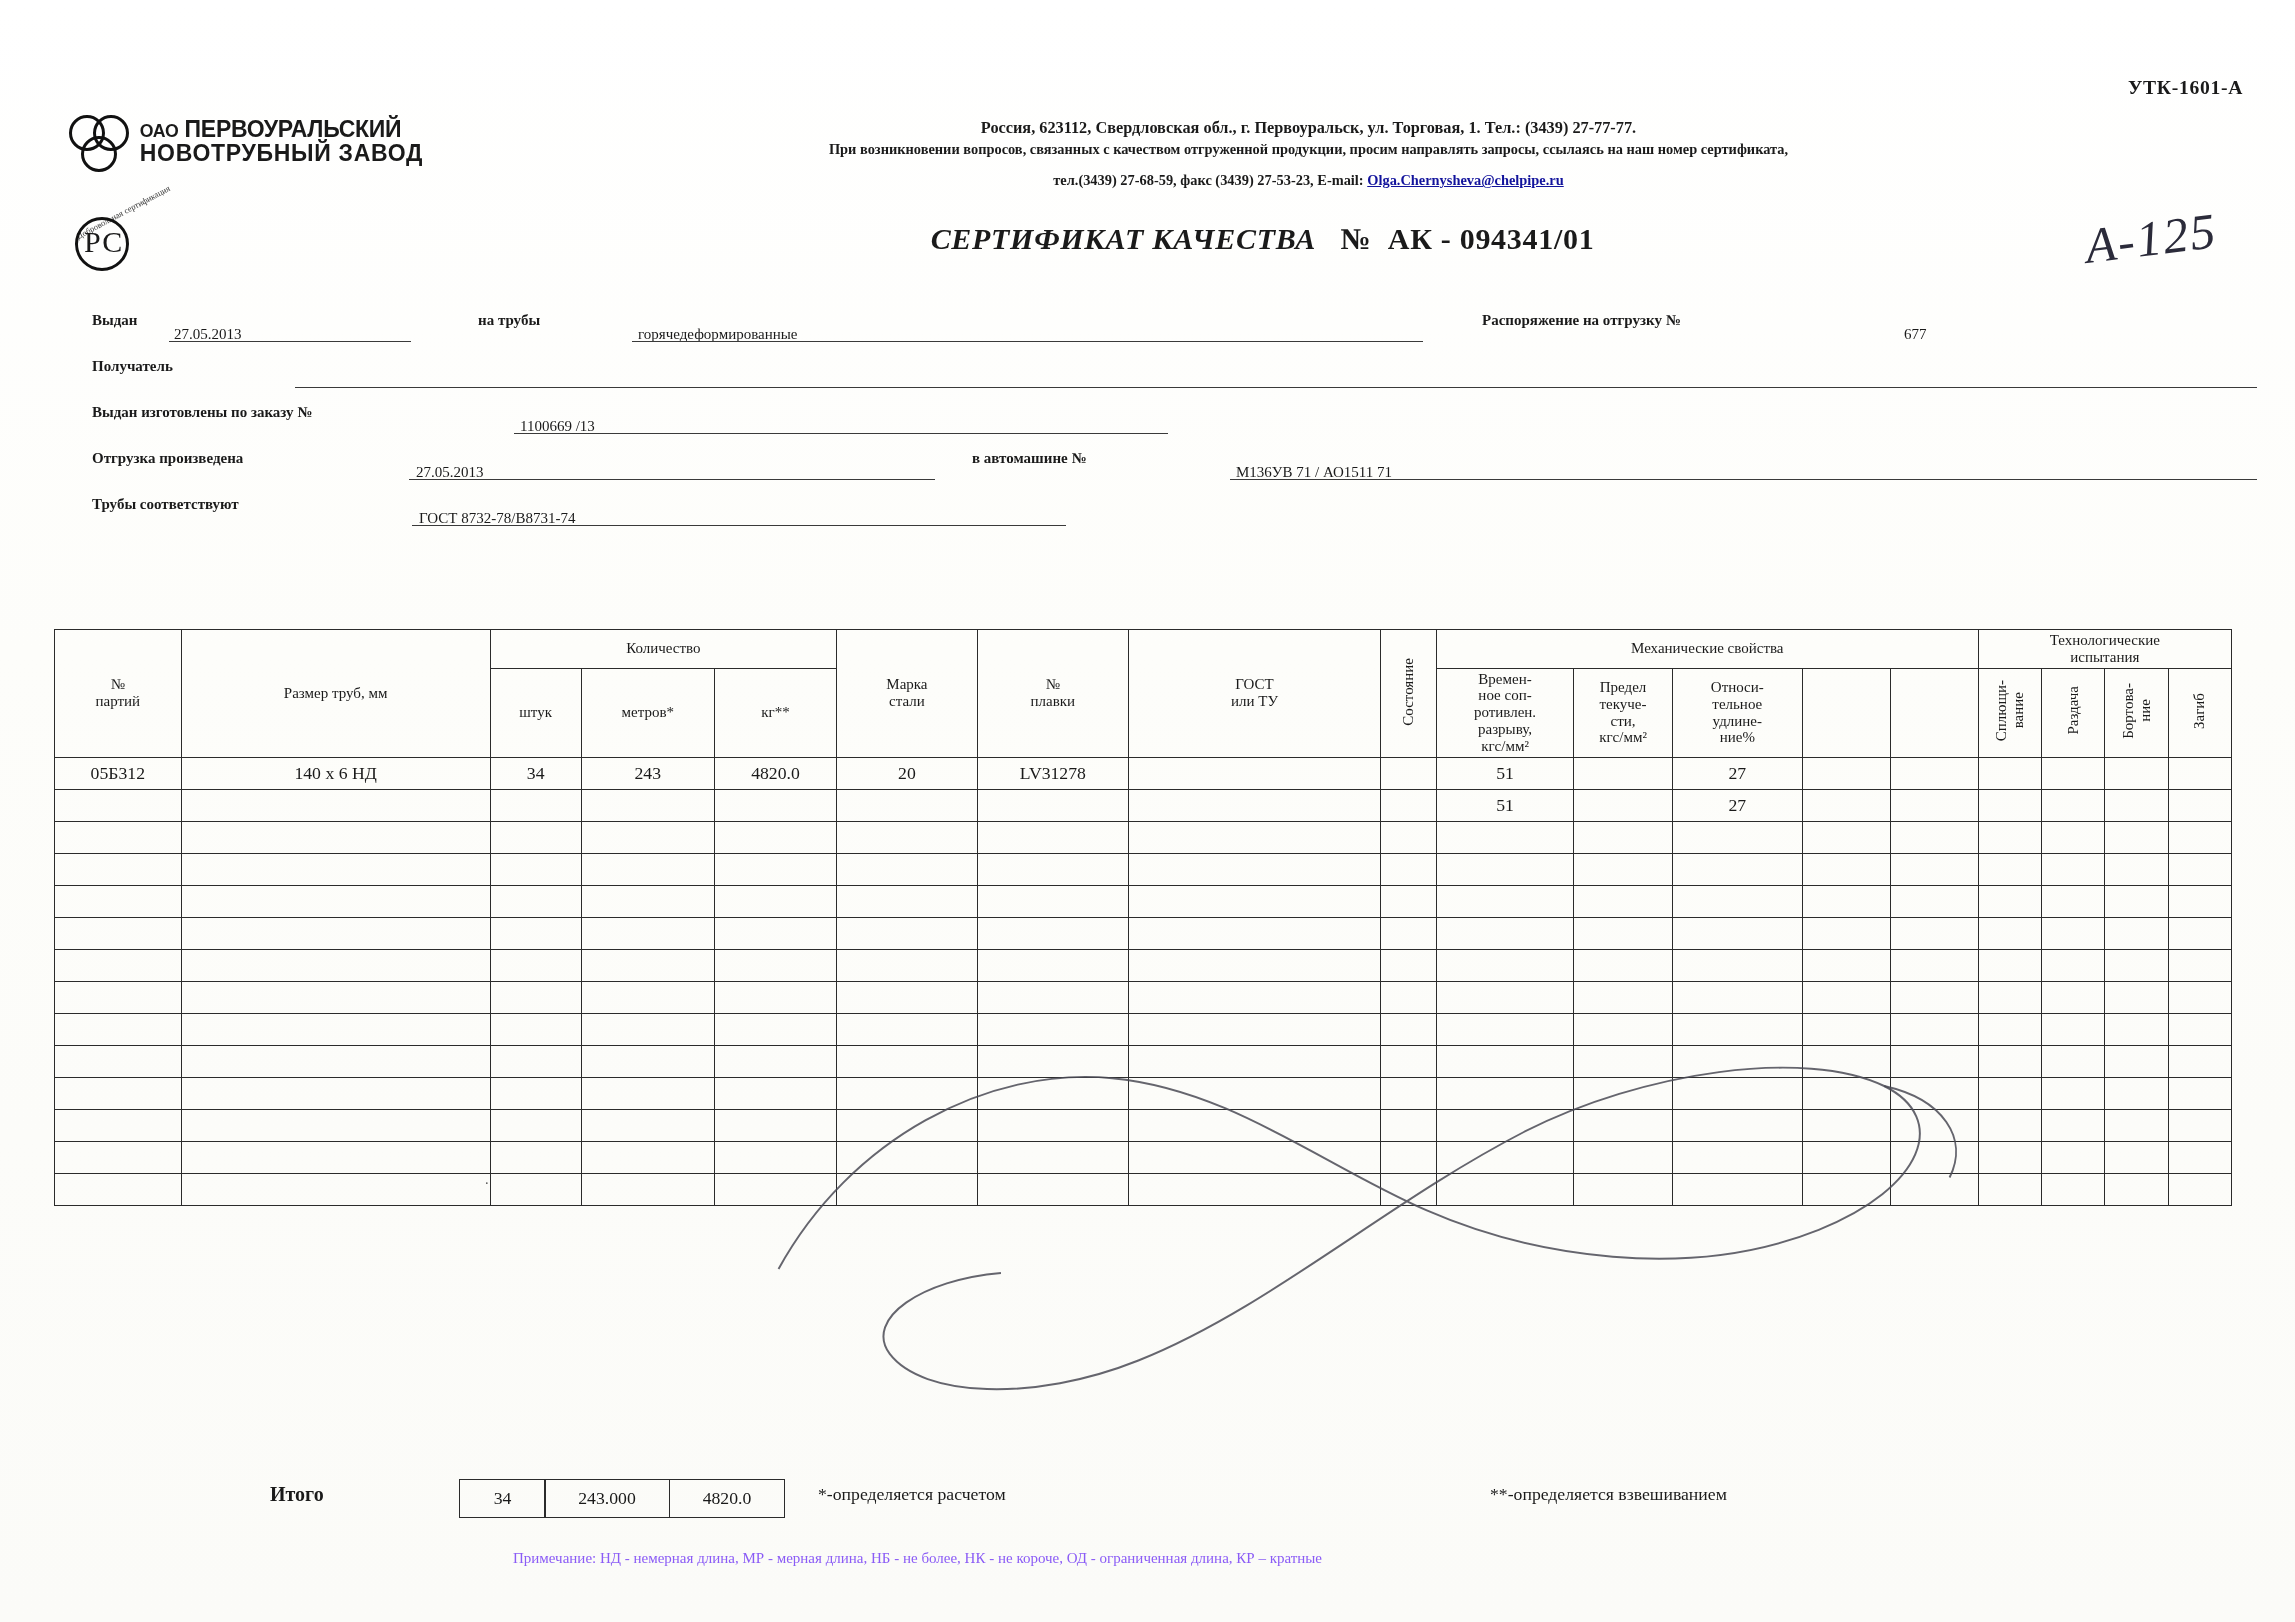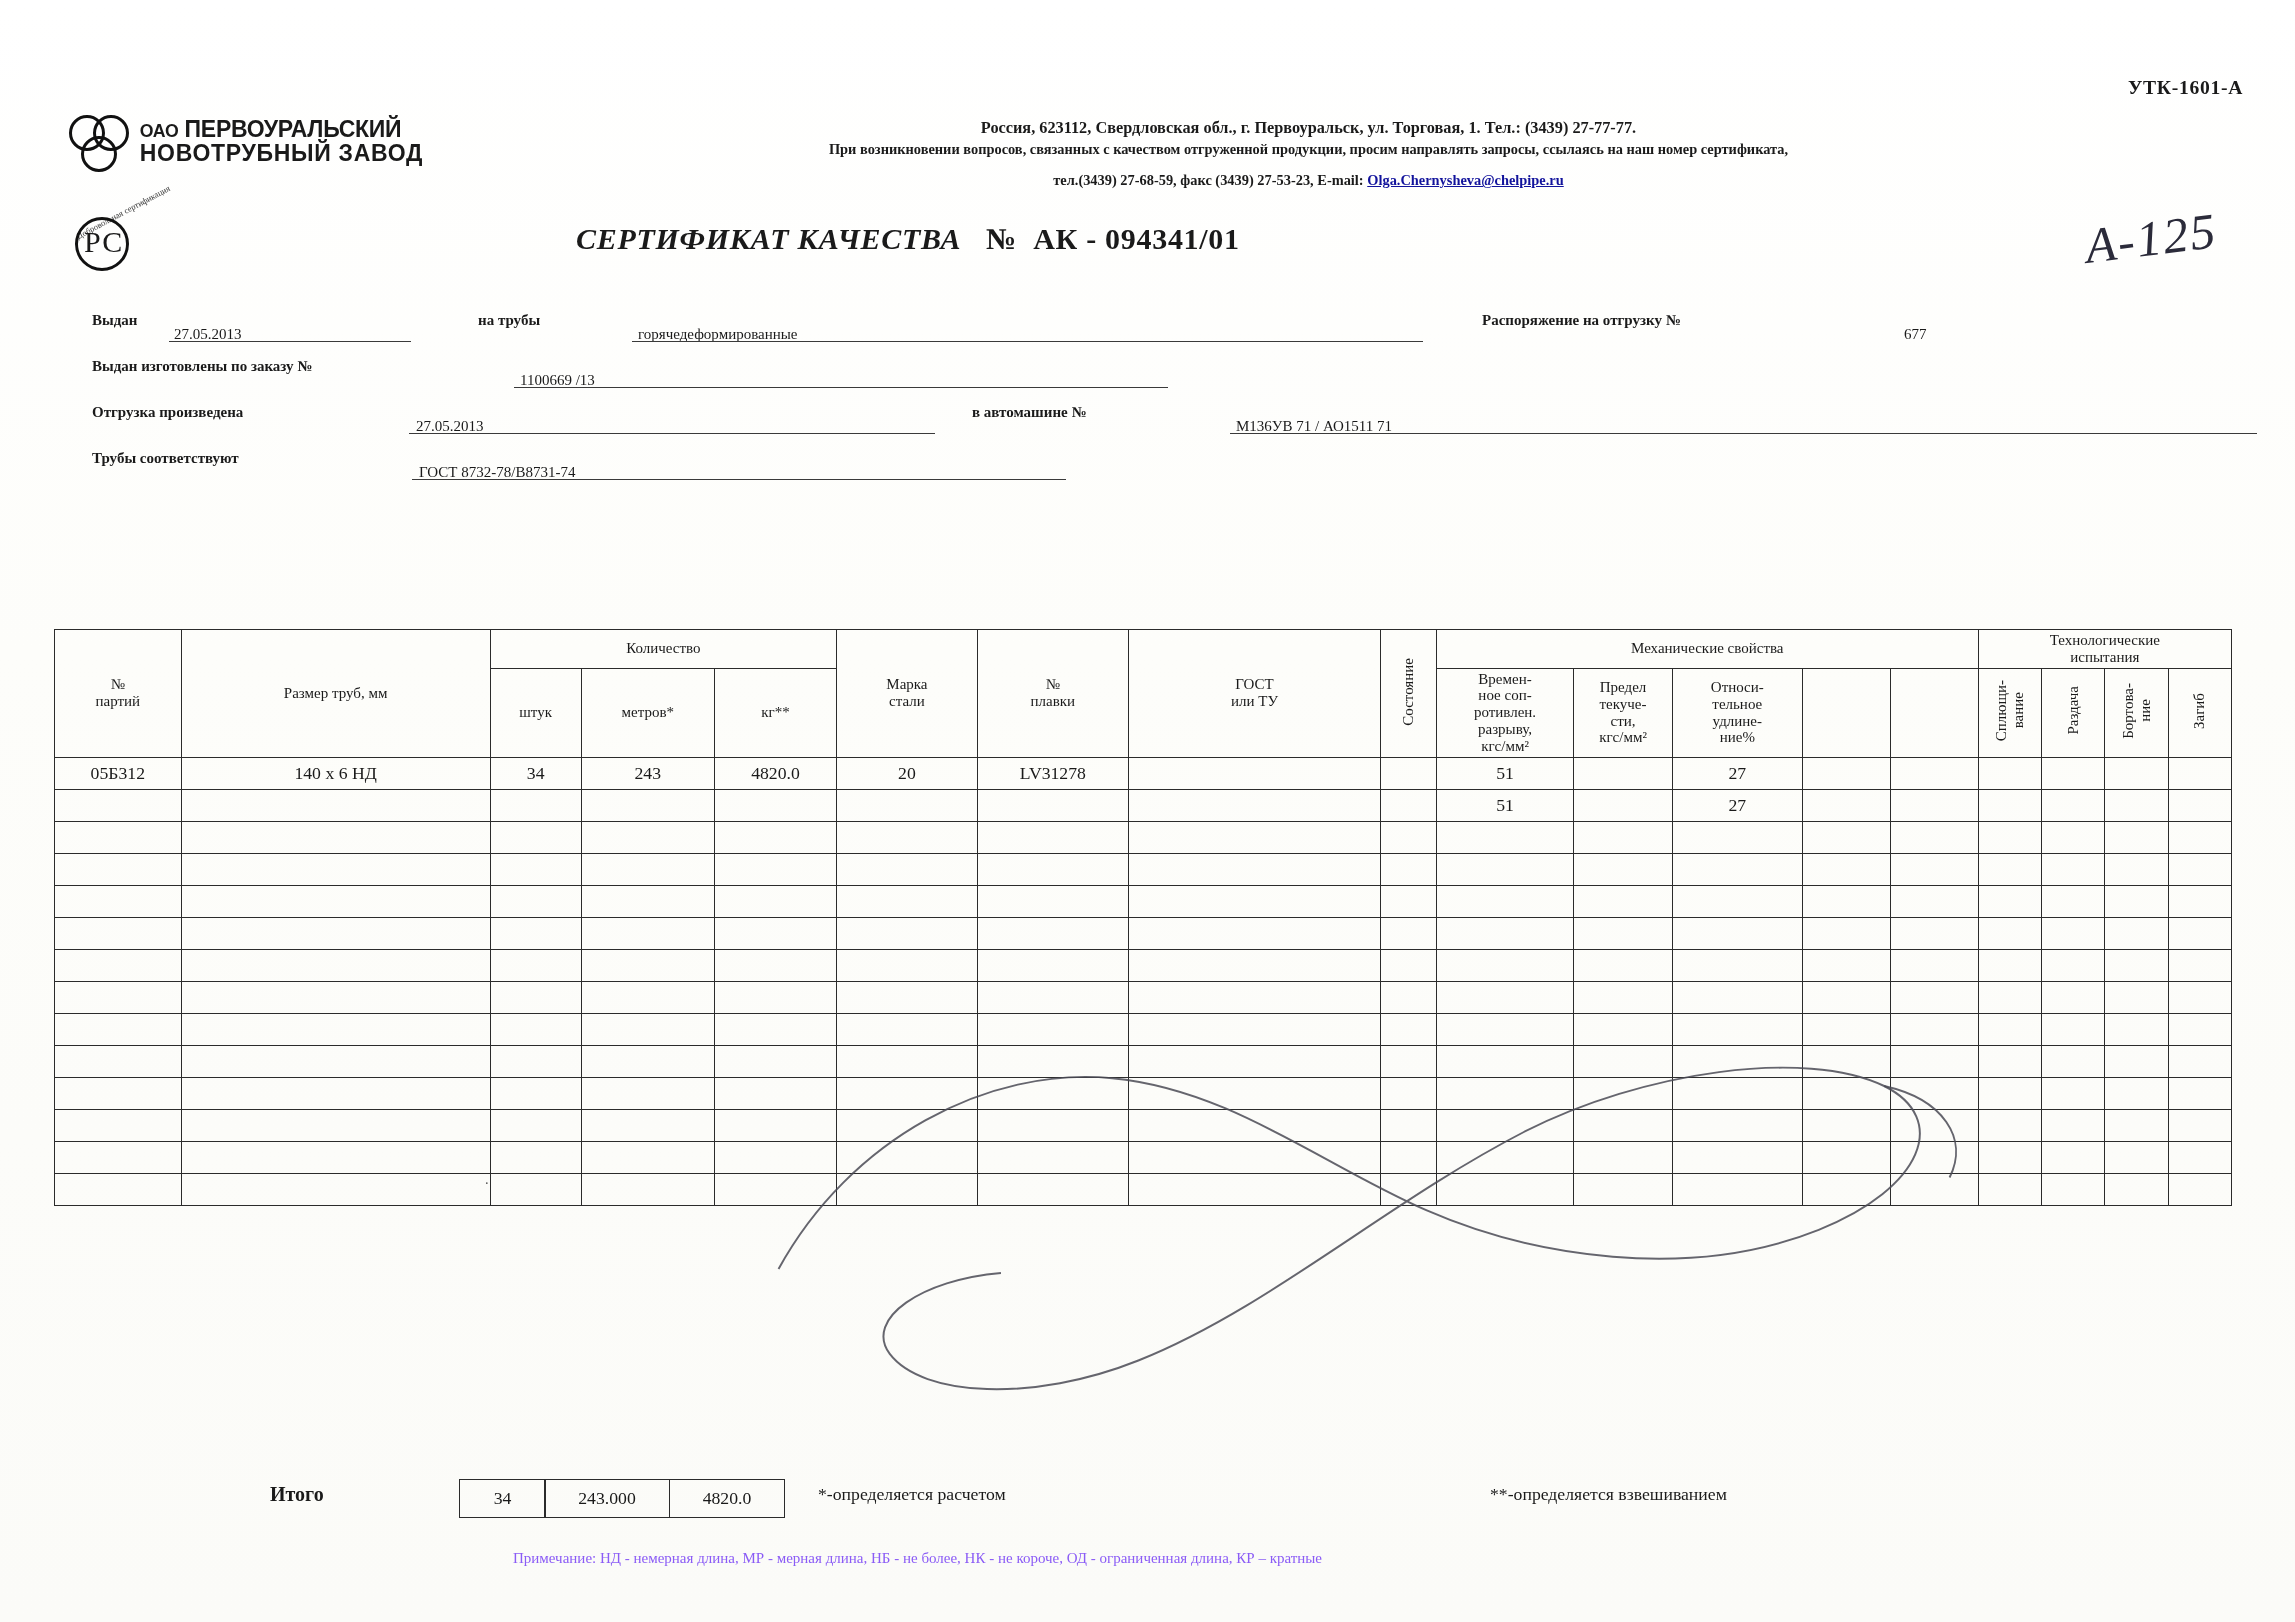--- a/index.html
+++ b/index.html
@@ -139,20 +139,21 @@
   .company-address .mail {
     text-decoration: underline;
     color: #12139c;
   }
 
   .cert-title {
     position: absolute;
     left: 576px;
     top: 222px;
     width: 1373px;
+    text-align: center;
     font-size: 30px;
     font-weight: 700;
     font-style: italic;
     letter-spacing: 0.7px;
   }
   .cert-title .num {
     font-style: normal;
     font-weight: 700;
     letter-spacing: 0.7px;
   }
@@ -361,20 +362,25 @@
       <span class="lbl" style="left:0;">Выдан</span>
       <span class="val" style="left:82px;">27.05.2013</span>
       <span class="uline" style="left:77px; top:34px; width:242px;"></span>
       <span class="lbl" style="left:386px;">на трубы</span>
       <span class="val" style="left:546px;">горячедеформированные</span>
       <span class="uline" style="left:540px; top:34px; width:791px;"></span>
       <span class="lbl" style="left:1390px;">Распоряжение на отгрузку №</span>
       <span class="val" style="left:1812px;">677</span>
     </div>
 
+    <div class="frow">
+      <span class="lbl" style="left:0;">Получатель</span>
+      <span class="val" style="left:209px;"></span>
+      <span class="uline" style="left:203px; top:34px; width:1962px;"></span>
+    </div>
 
     <div class="frow">
       <span class="lbl" style="left:0;">Выдан изготовлены по заказу №</span>
       <span class="val" style="left:428px;">1100669    /13</span>
       <span class="uline" style="left:422px; top:34px; width:654px;"></span>
     </div>
 
     <div class="frow">
       <span class="lbl" style="left:0;">Отгрузка произведена</span>
       <span class="val" style="left:324px;">27.05.2013</span>

